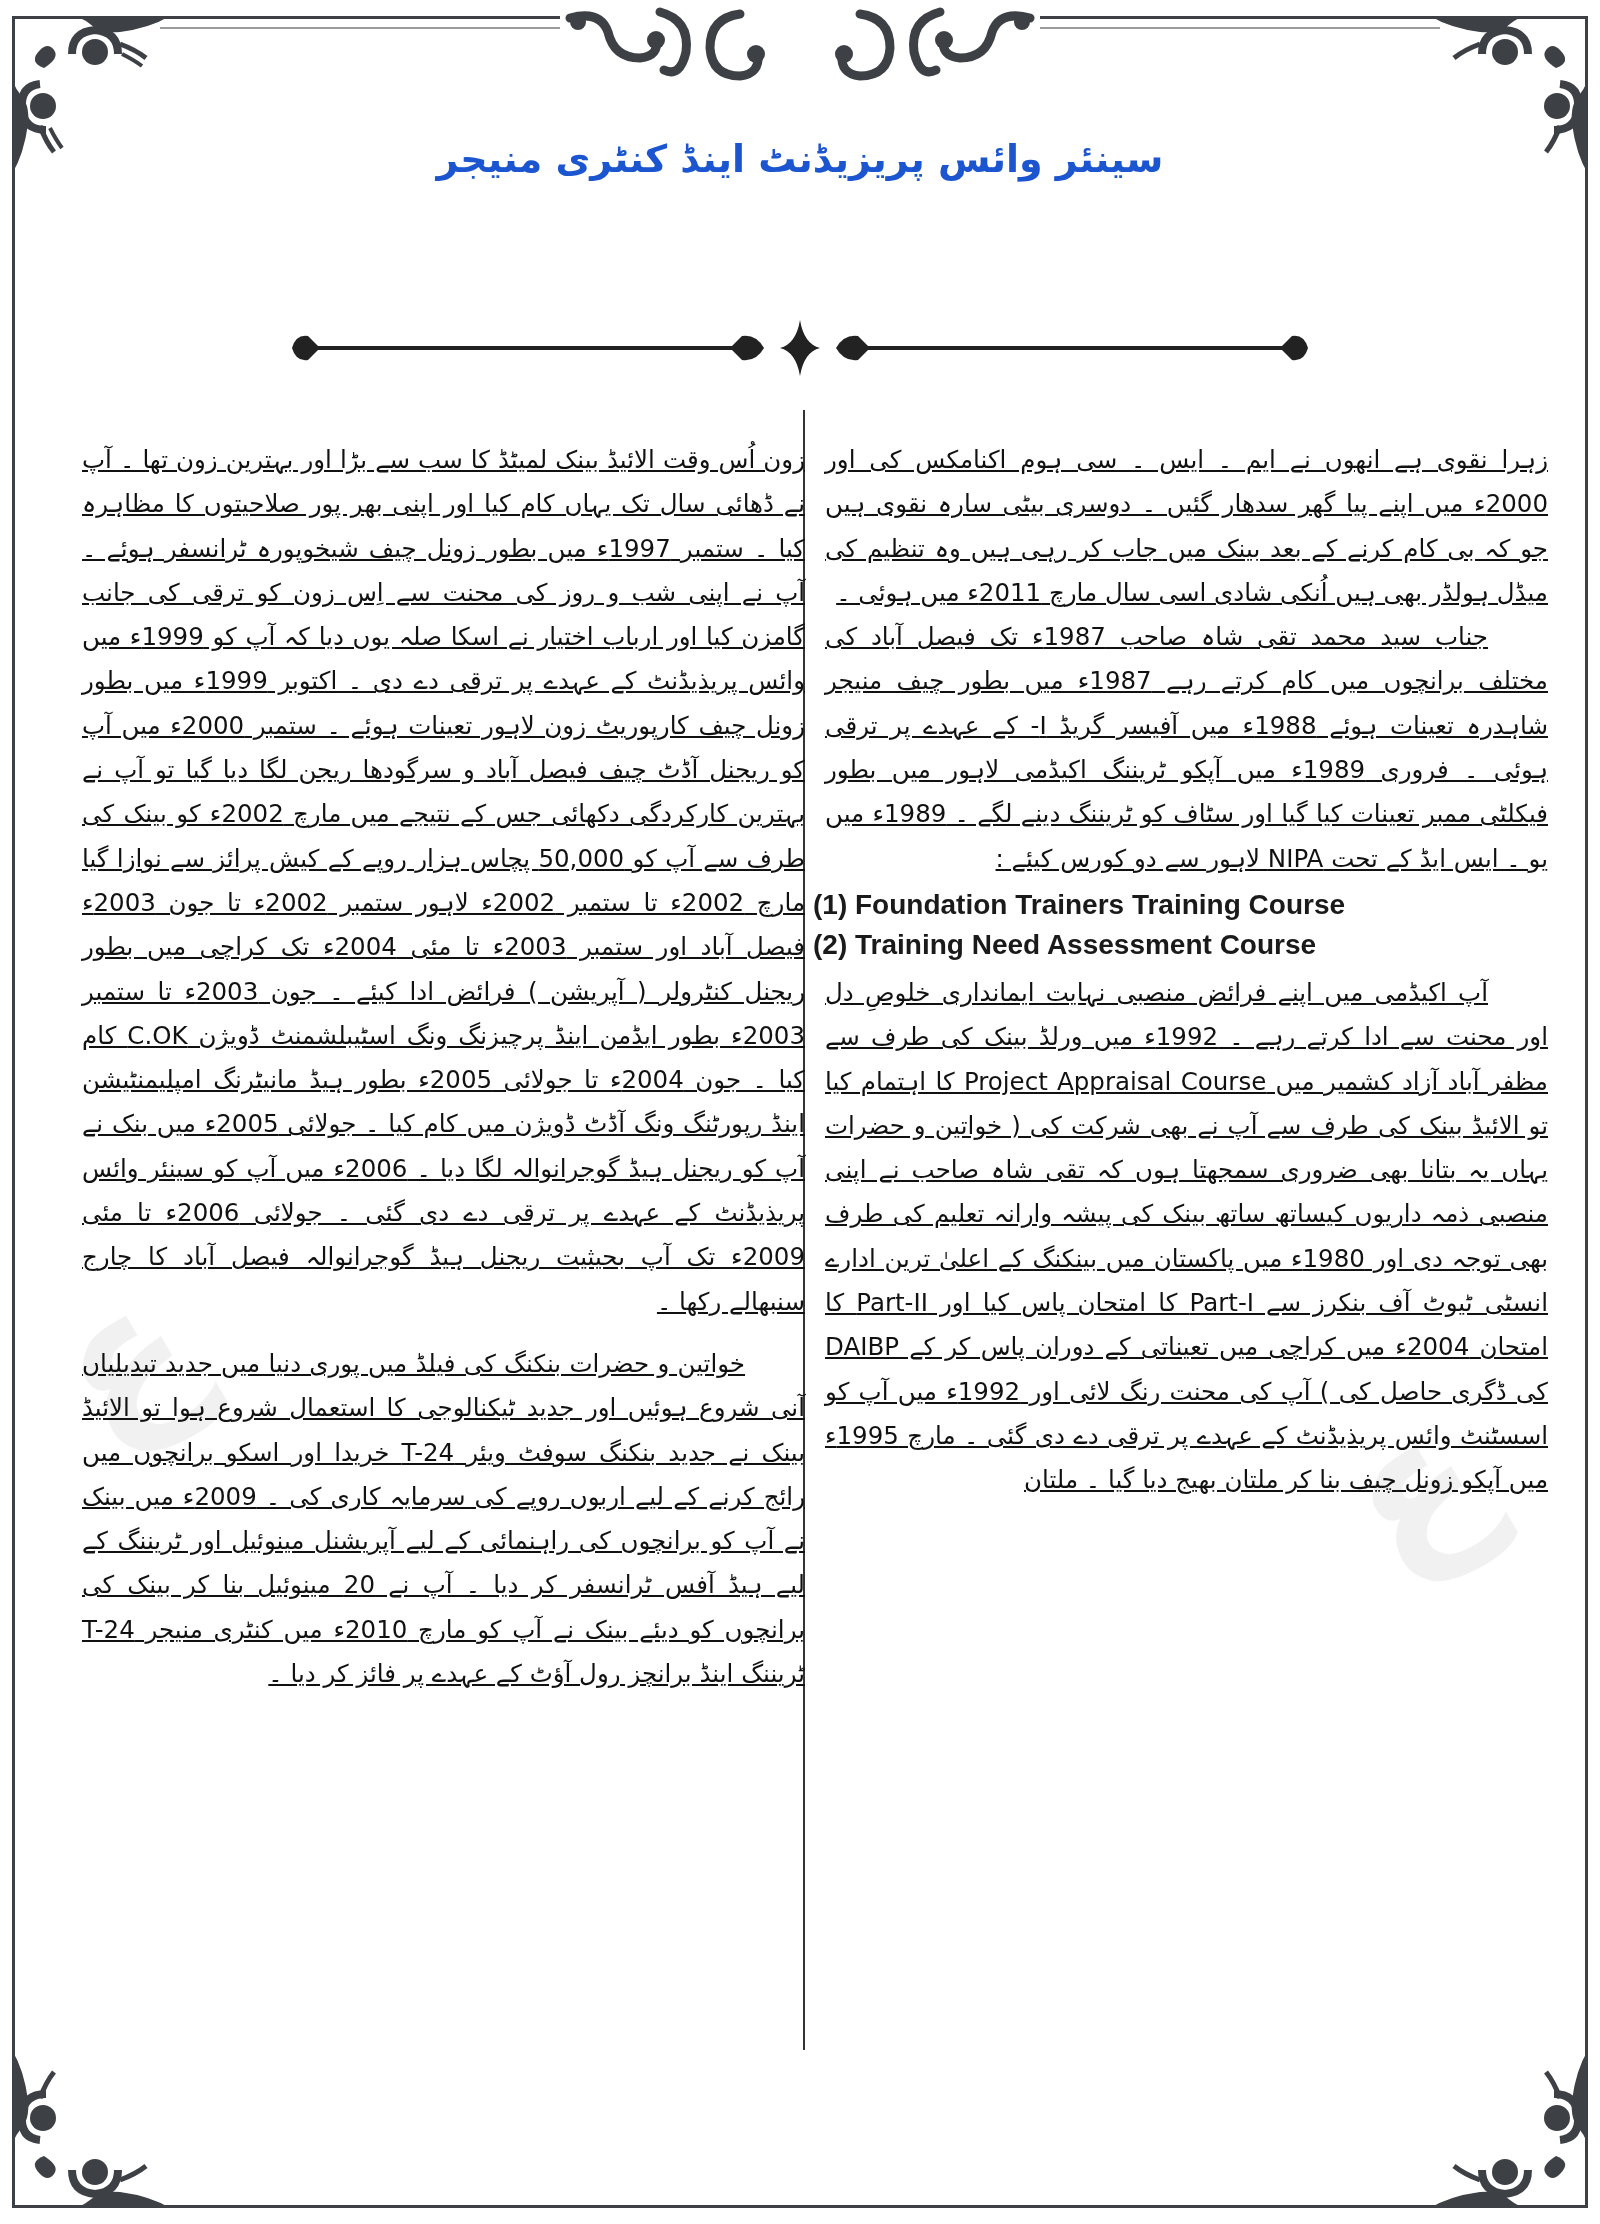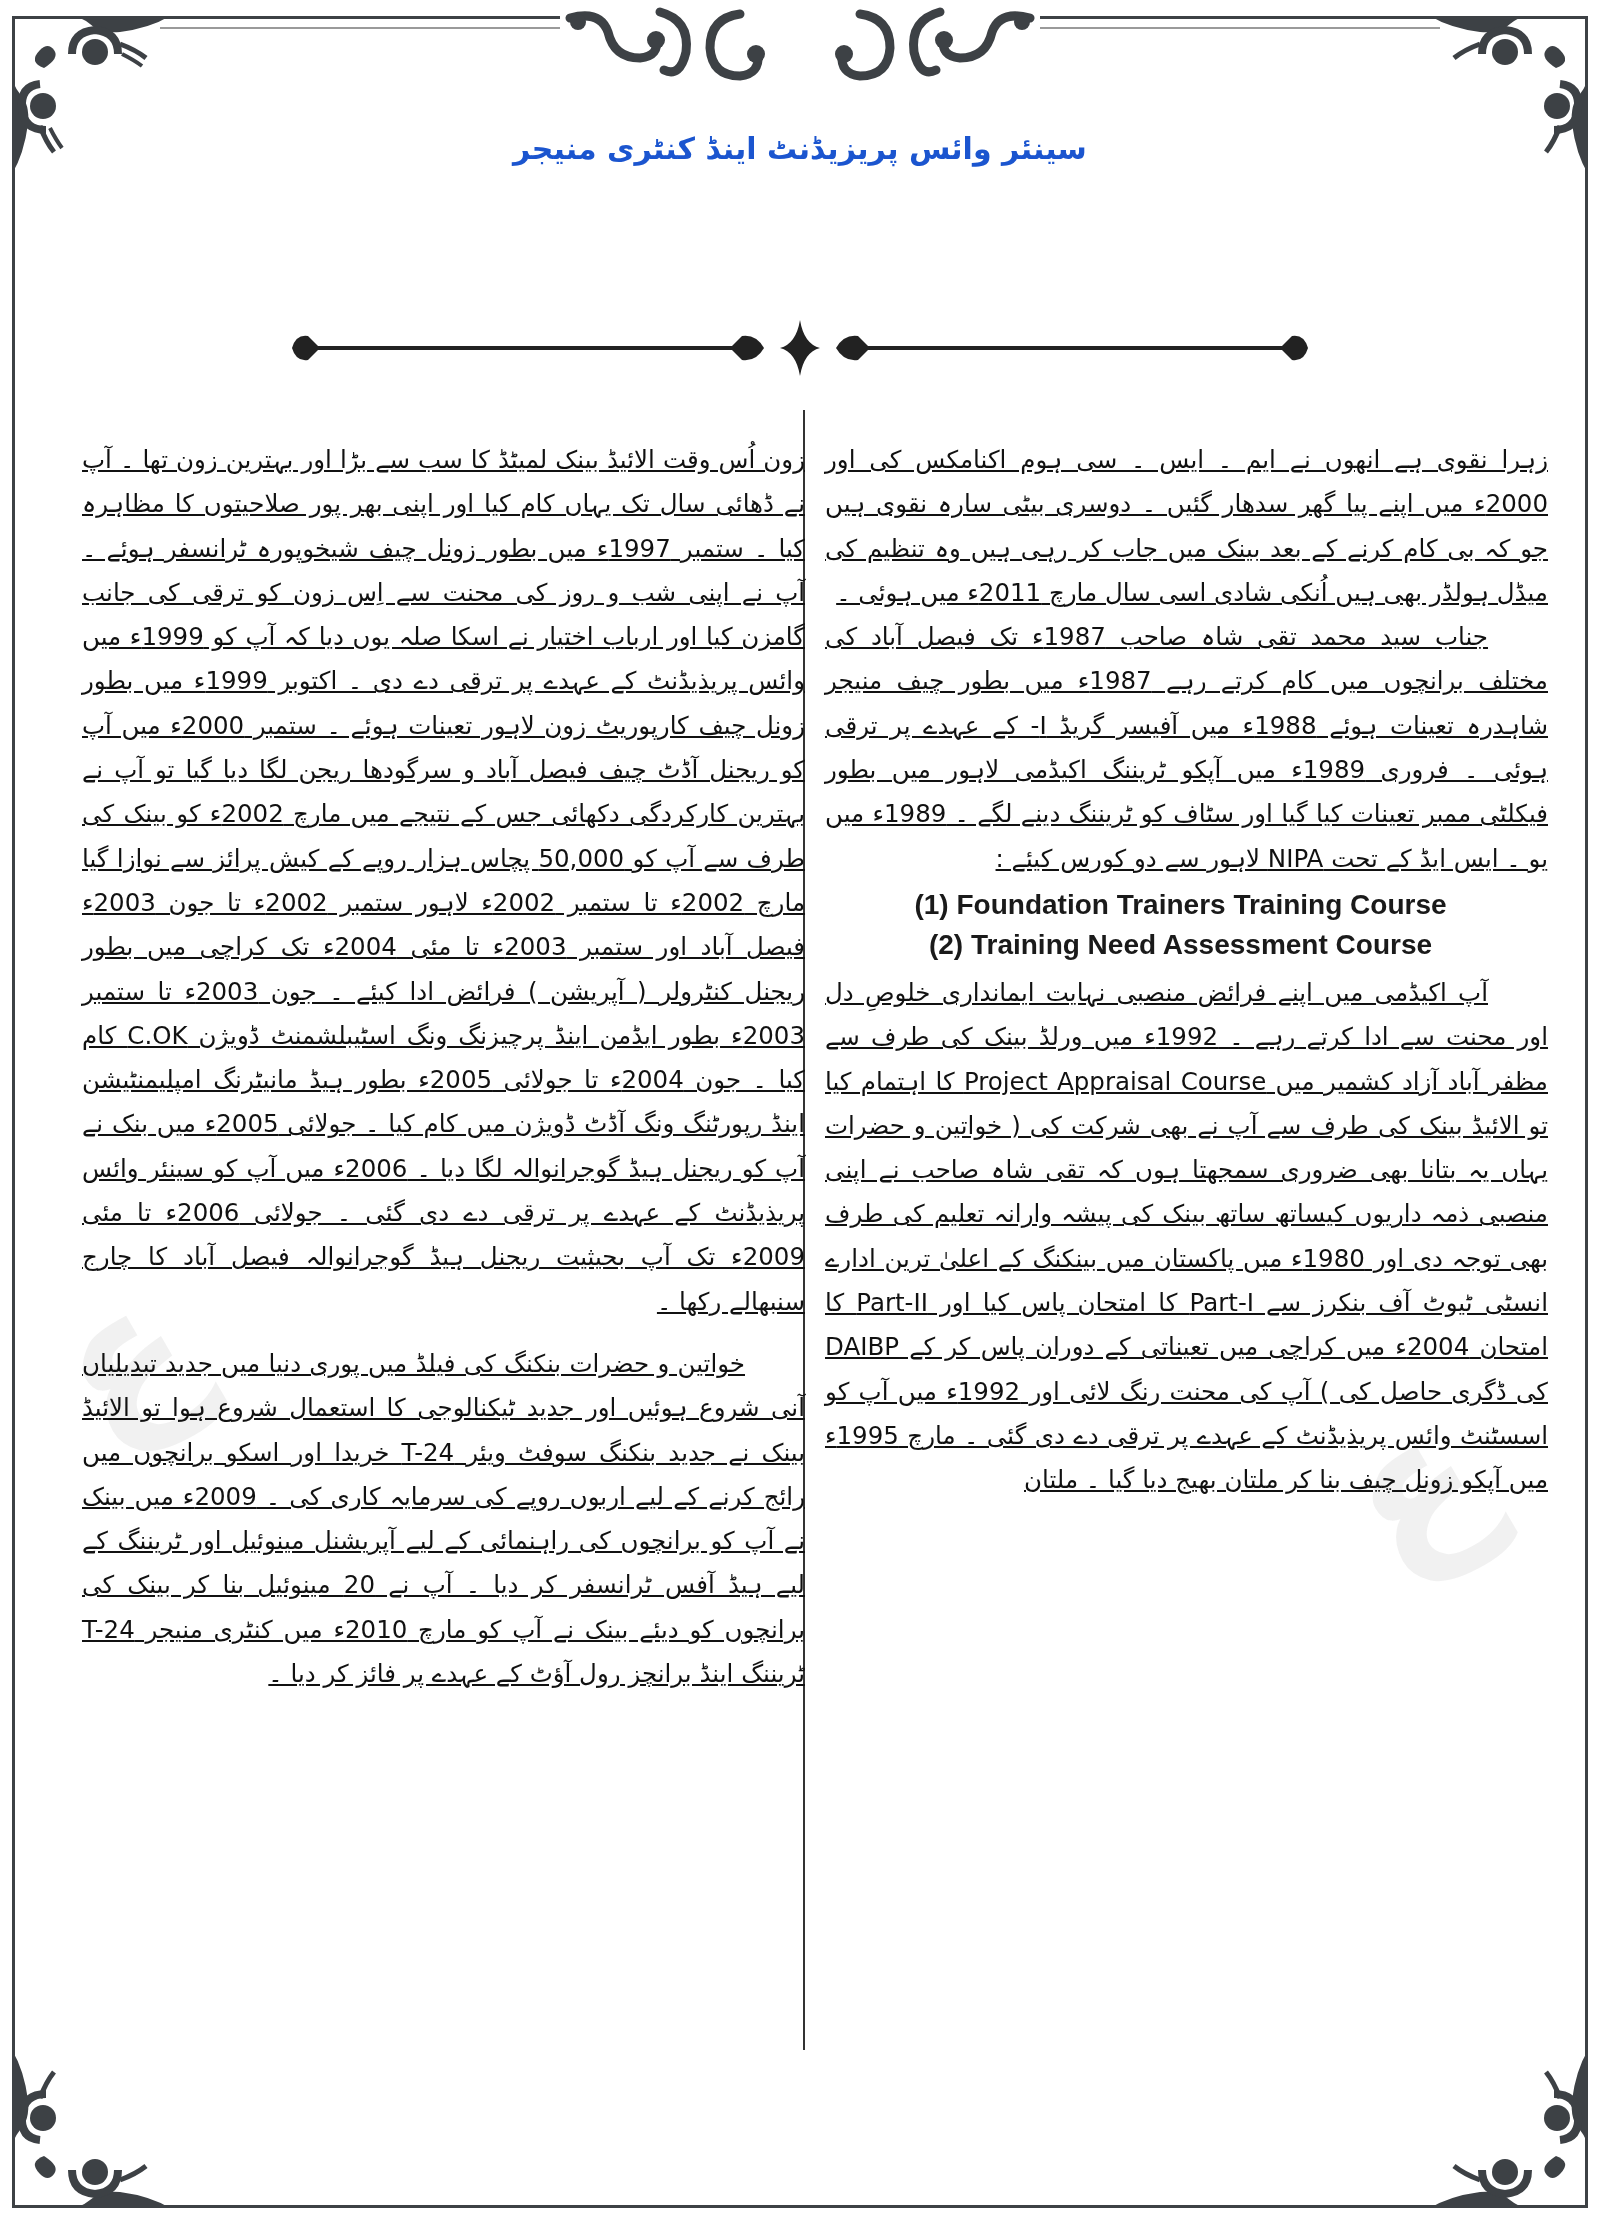--- a/index.html
+++ b/index.html
@@ -19,35 +19,35 @@
   .corner-tr { top: 14px; right: 10px; transform: scaleX(-1); }
   .corner-bl { bottom: 14px; left: 10px; transform: scaleY(-1); }
   .corner-br { bottom: 14px; right: 10px; transform: scale(-1,-1); }
 
   .top-ornament { position: absolute; top: 0px; left: 560px; width: 480px; height: 90px; background: #fff; }
   .top-ornament svg { width: 100%; height: 100%; }
 
   
   .header { position: absolute; top: 130px; left: 0; right: 0; text-align: center; direction: rtl; color: #1b55cf; }
   .title { font-size: 64px; font-weight: bold; line-height: 80px; margin: 0; }
-  .subtitle { font-size: 30px; font-weight: bold; line-height: 38px; }
+  .subtitle { font-size: 38px; font-weight: bold; line-height: 38px; margin-top: 10px; }
 
   .divider { position: absolute; top: 318px; left: 280px; width: 1040px; height: 60px; }
   .divider svg { width: 100%; height: 100%; }
 
   .col-sep { position: absolute; left: 803px; top: 410px; height: 1640px; width: 2px; background: #333; }
 
   
   .column { position: absolute; top: 438px; width: 735px; direction: rtl; text-align: justify; font-size: 24.5px; line-height: 44.3px; }
   .col-right { right: 52px; }
   .col-left { left: 70px; }
   .para { margin: 0 0 0 12px; text-decoration: underline; }
   .para.indent { text-indent: 60px; }
   .en-list { direction: ltr; text-align: left; font-family: "Liberation Sans", sans-serif; font-weight: bold; font-size: 28px; line-height: 40px; margin: 4px 0 6px 0; color: #1a1a1a; }
-  .en-list div { white-space: nowrap; text-align: center; }
+  .en-list div { white-space: nowrap; }
 
   .watermark { position: absolute; color: rgba(180,180,180,0.18); font-size: 180px; font-weight: bold; transform: rotate(-30deg); pointer-events: none; }
   .wm-left { left: 60px; top: 1250px; }
   .wm-right { left: 1350px; top: 1380px; }
 </style>
 </head>
 <body>
 
 <div class="frame-line frame-top"></div>
 <div class="frame-line frame-top2"></div>

